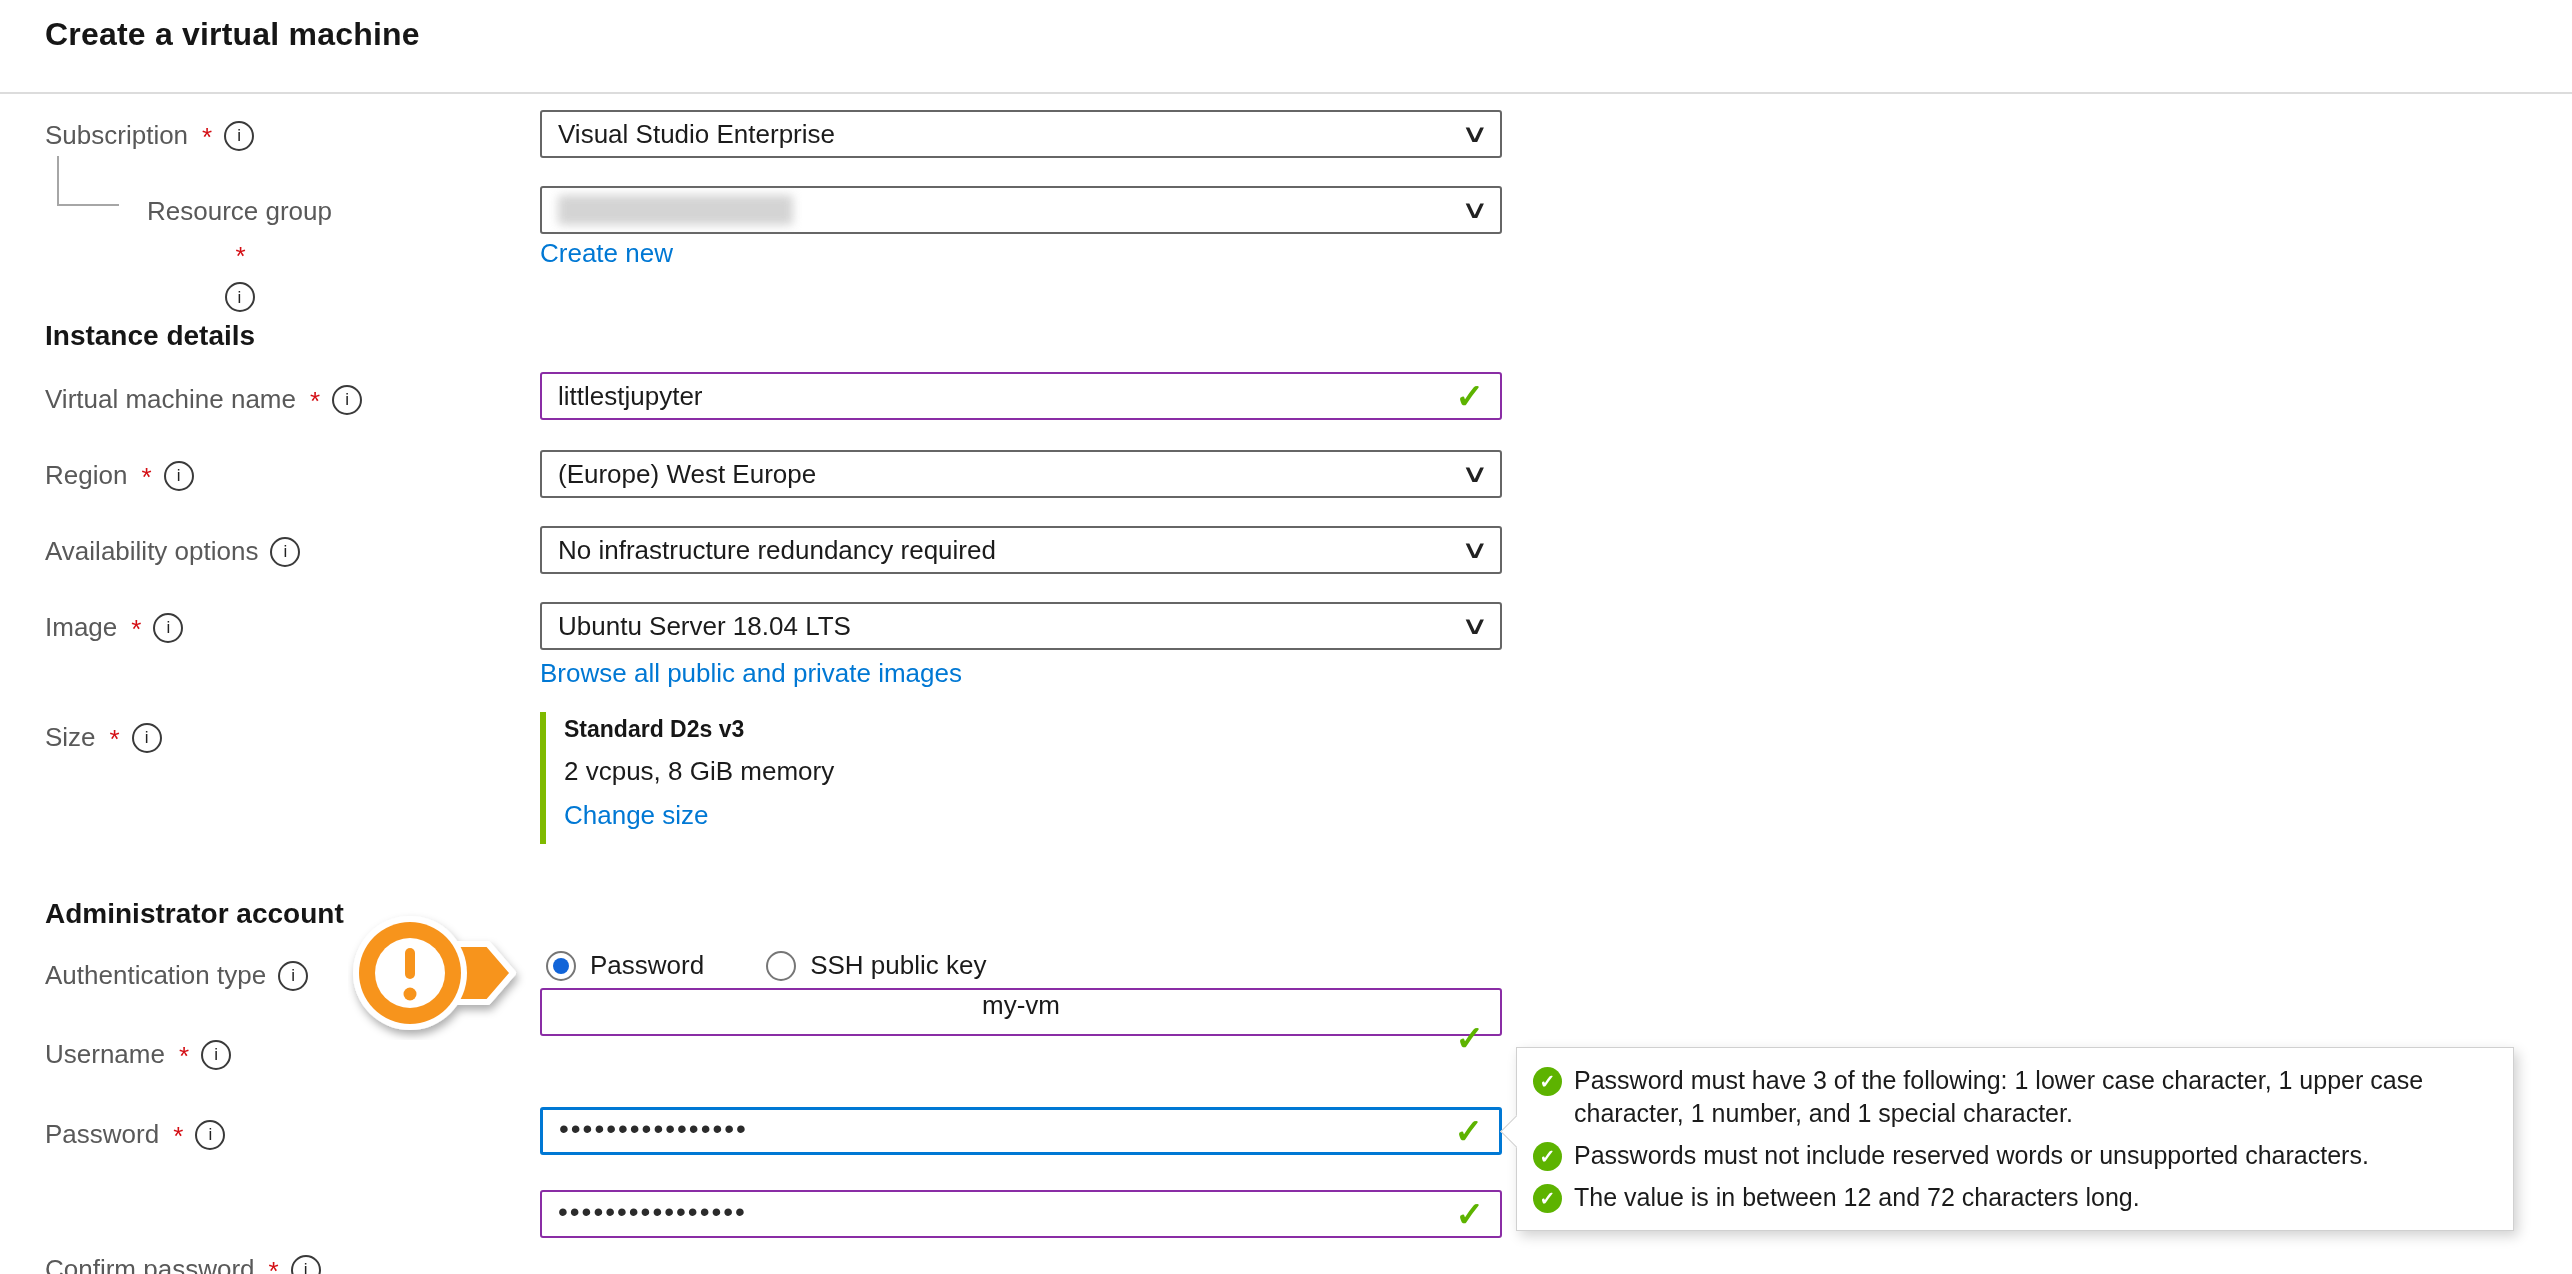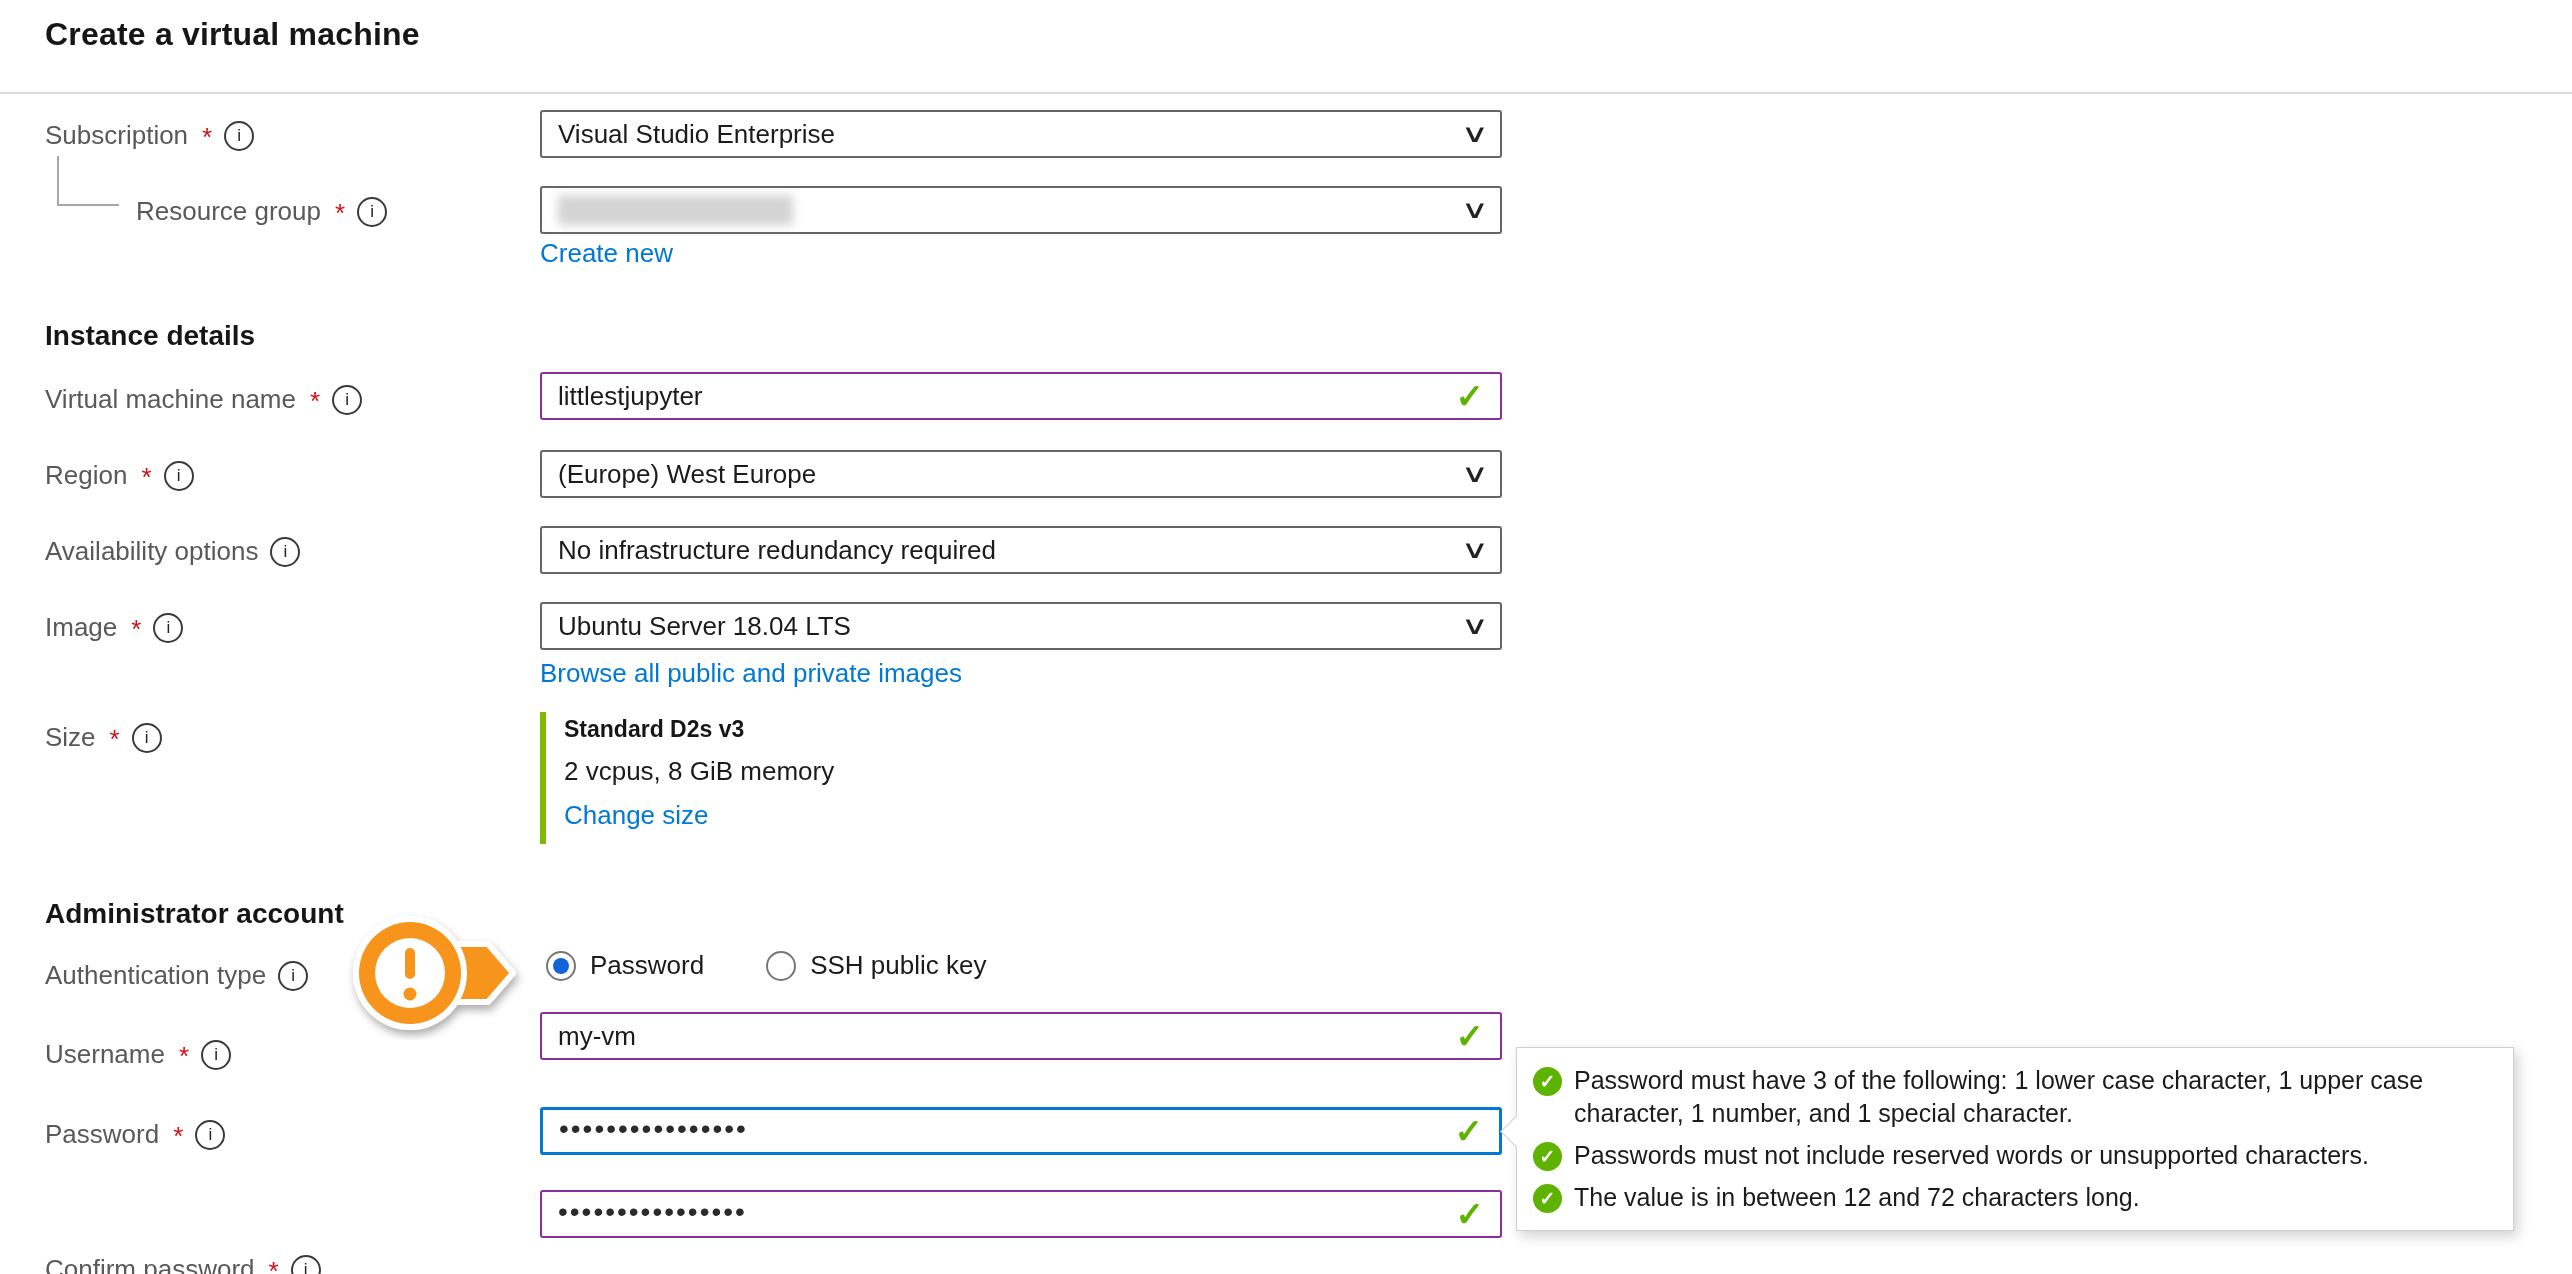--- a/index.html
+++ b/index.html
@@ -85,21 +85,21 @@
     <span class="info">i</span>
   </div>
   <div class="ctl" style="top:110px;">
     <span>Visual Studio Enterprise</span>
     <span class="chev">∨</span>
   </div>
 
   <div class="conn-v"></div>
   <div class="conn-h"></div>
 
-  <div class="lbl" style="top:196px;left:136px;">
+  <div class="lbl" style="top:196px;left:147px;flex-direction:column;">
     <span>Resource group</span>
     <span class="req">*</span>
     <span class="info">i</span>
   </div>
   <div class="ctl" style="top:186px;">
     <span class="redacted"></span>
     <span class="chev">∨</span>
   </div>
   <div class="link" style="top:238px;">Create new</div>
 
@@ -188,21 +188,21 @@
     <span class="radio-gap"></span>
     <span class="radio"></span>
     <span class="radio-lbl">SSH public key</span>
   </div>
 
   <div class="lbl" style="top:1039px;">
     <span>Username</span>
     <span class="req">*</span>
     <span class="info">i</span>
   </div>
-  <div class="ctl purple" style="top:1012px;">
+  <div class="ctl purple" style="top:988px;flex-direction:column;">
     <span>my-vm</span>
     <span class="check">✓</span>
   </div>
 
   <div class="lbl" style="top:1119px;">
     <span>Password</span>
     <span class="req">*</span>
     <span class="info">i</span>
   </div>
   <div class="ctl focus" style="top:1107px;">

